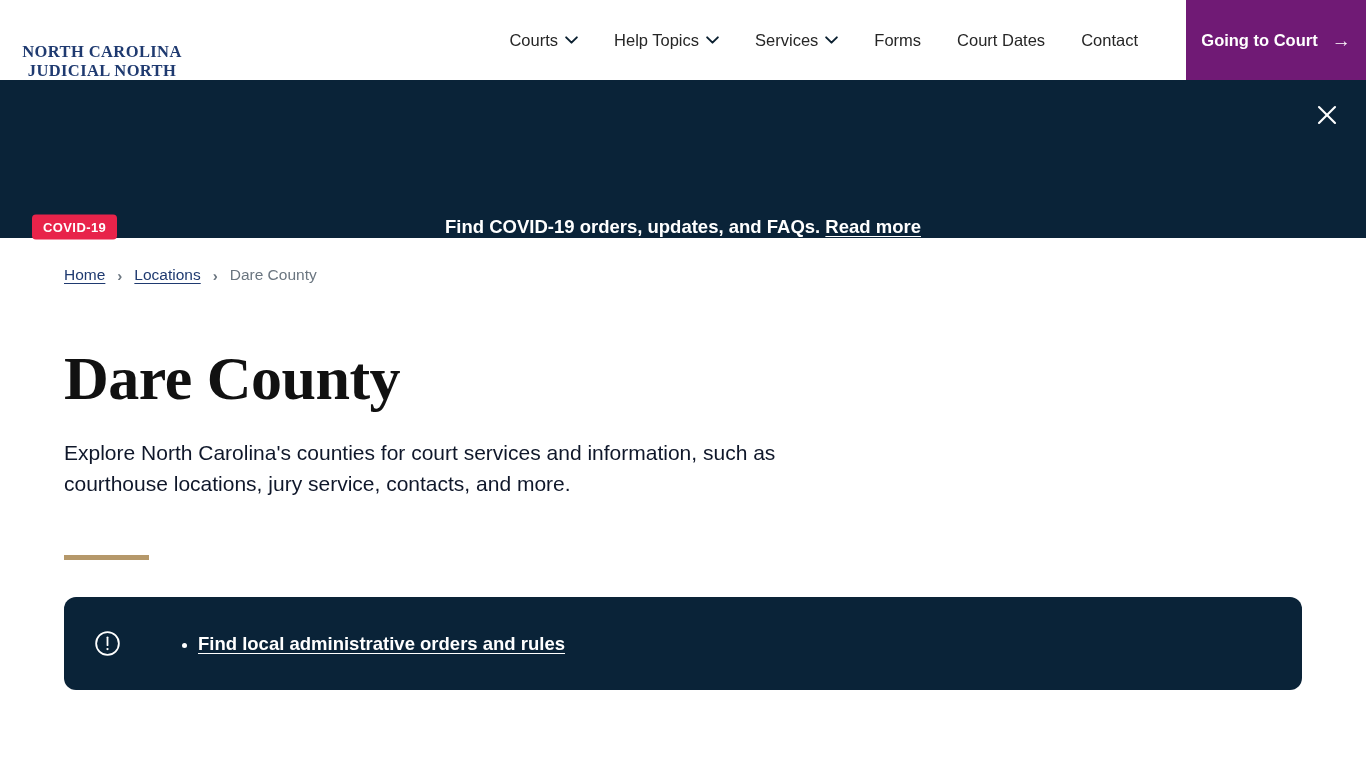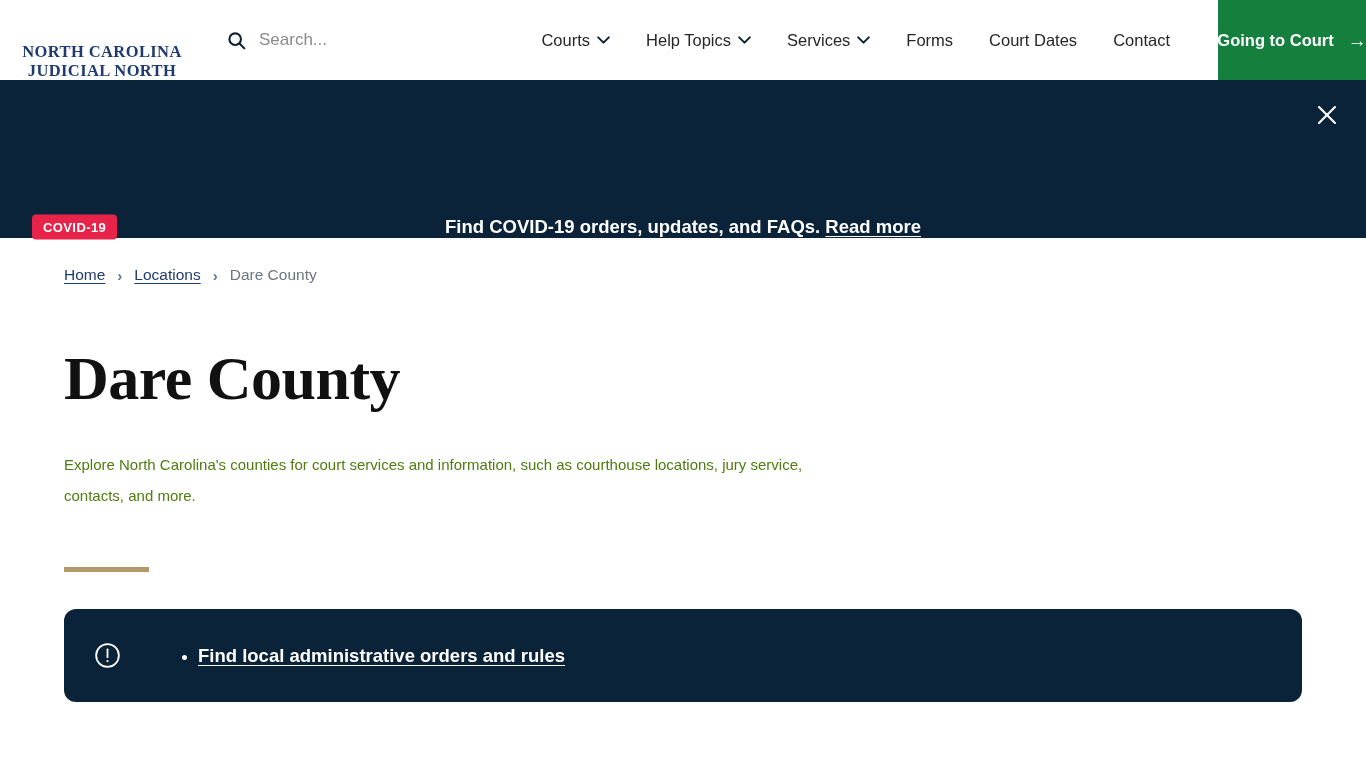--- a/index.html
+++ b/index.html
@@ -89,22 +89,22 @@
     padding: 8px 18px;
     white-space: nowrap;
     cursor: pointer;
     background: none;
     border: none;
     font-family: "Liberation Sans", sans-serif;
   }
   .chev { display: inline-block; line-height: 0; color: #0b2030; }
 
   .cta-button {
-    width: 148px;
-    background: #15803d;
+    width: 180px;
+    background: #701a75;
     color: #ffffff;
     display: flex;
     align-items: center;
     justify-content: center;
     gap: 14px;
     font-size: 16.5px;
     font-weight: 700;
     text-decoration: none;
     cursor: pointer;
     white-space: nowrap;
@@ -197,24 +197,24 @@
     font-family: "Liberation Serif", serif;
     font-weight: 700;
     font-size: 62px;
     line-height: 1.05;
     color: #111111;
     letter-spacing: -0.5px;
     margin-top: 62px;
   }
 
   .page-desc {
-    margin-top: 38px;
-    font-size: 15px;
+    margin-top: 26px;
+    font-size: 21px;
     line-height: 31px;
-    color: #4d7c0f;
+    color: #0f172a;
     max-width: 790px;
   }
 
   .gold-rule {
     width: 85px;
     height: 5px;
     background: #b5986a;
     margin-top: 56px;
   }
 
@@ -258,29 +258,20 @@
 </head>
 <body>
 
 <header class="site-header">
 
   <a class="logo-block">
     <span class="logo-line">NORTH CAROLINA</span>
     <span class="logo-line">JUDICIAL NORTH</span>
   </a>
 
-  <div class="search-wrap">
-    <button class="search-icon-btn" aria-label="Search">
-      <svg width="21" height="21" viewBox="0 0 24 24" fill="none" stroke="currentColor" stroke-width="2.4" stroke-linecap="round">
-        <circle cx="10.5" cy="10.5" r="6.6"></circle>
-        <line x1="15.4" y1="15.4" x2="21" y2="21"></line>
-      </svg>
-    </button>
-    <input class="search-field" type="text" value="" placeholder="Search..." style="">
-  </div>
 
   <nav class="main-nav">
 
     <a class="nav-item">
       <span>Courts</span>
       <span class="chev">
         <svg width="13" height="8" viewBox="0 0 14 9" fill="none" stroke="currentColor" stroke-width="2.2" stroke-linecap="round" stroke-linejoin="round">
             <polyline points="1,1.5 7,7.5 13,1.5"></polyline>
           </svg>
       </span>

